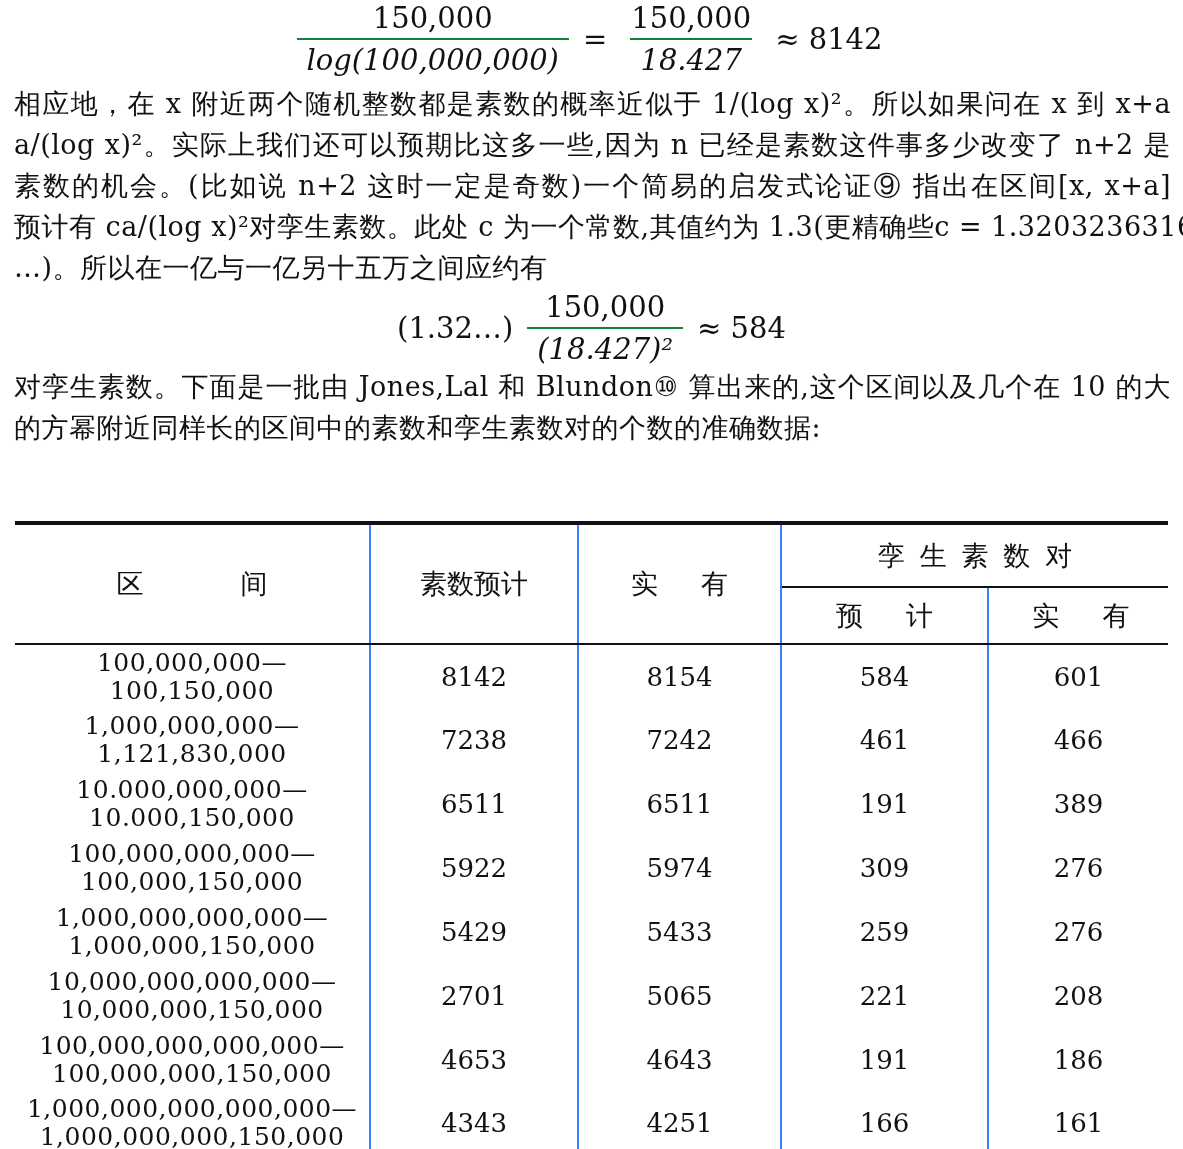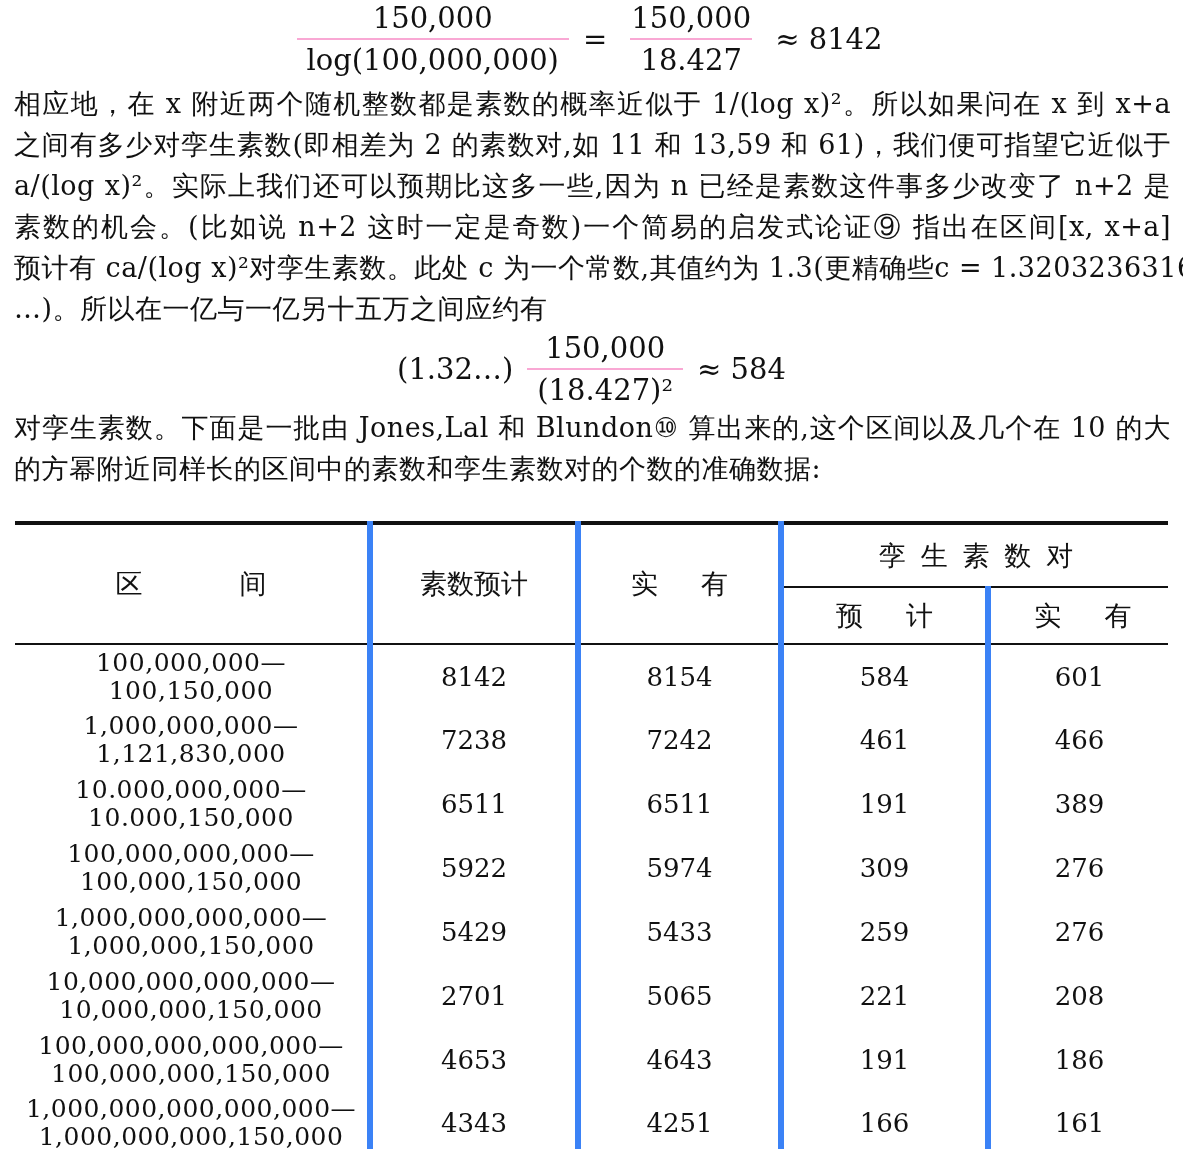--- a/index.html
+++ b/index.html
@@ -13,21 +13,21 @@
 
   
   .formula {
     display: flex; justify-content: center; align-items: center;
     font-size: 29px; gap: 10px;
   }
   .formula-top { padding-top: 2px; height: 76px; }
   .formula-twin { height: 72px; margin-top: 4px; }
   .frac { display: inline-flex; flex-direction: column; align-items: center; vertical-align: middle; }
   .frac .num { display: block; padding: 0 10px 3px 10px; text-align: center; }
-  .frac .den { display: block; border-top: 2px solid #f9a8d4; padding: 3px 10px 0 10px; text-align: left; }
+  .frac .den { display: block; border-top: 2px solid #15803d; padding: 3px 10px 0 10px; text-align: left; font-style: italic; }
   .op { padding: 0 4px; }
 
   
   .para { padding: 0 12px 0 14px; font-size: 27px; }
   .para .tline {
     display: block; line-height: 41px; height: 41px;
     text-align: justify; text-align-last: justify; white-space: nowrap;
     letter-spacing: 0.5px;
   }
   .para .tline.last { text-align-last: left; }
@@ -38,21 +38,21 @@
   .tbl-wrap { position: absolute; left: 15px; top: 521px; width: 1153px; }
   table.data {
     border-collapse: collapse; width: 1153px; table-layout: fixed;
     font-size: 26px; color: #111;
   }
   table.data { border-top: 4px solid #111; border-bottom: 5px solid #111; }
   col.c1 { width: 355px; } col.c2 { width: 208px; } col.c3 { width: 203px; }
   col.c4 { width: 207px; } col.c5 { width: 180px; }
   td, th { font-weight: normal; text-align: center; vertical-align: middle; padding: 0; }
   th { font-size: 27px; }
-  .vr { border-right: 6px solid #3b82f6; }
+  .vr { border-right: 2px solid #3b82f6; }
   .hdr1 th { height: 64px; }
   .hdr2 th { height: 57px; }
   .hdr-bottom { border-bottom: 2px solid #111; }
   .twin-span { border-bottom: 2px solid #111; }
   tbody td { height: 64px; line-height: 28px; }
   .interval { font-size: 25px; letter-spacing: 0.5px; }
 
   
   .sp-xl { letter-spacing: 3.6em; padding-left: 3.6em; white-space: nowrap; }
   .sp-md { letter-spacing: 1.6em; padding-left: 1.6em; white-space: nowrap; text-align: center; }
@@ -71,21 +71,20 @@
     <span class="op">=</span>
     <span class="frac">
       <span class="num">150,000</span>
       <span class="den">18.427</span>
     </span>
     <span class="op">≈ 8142</span>
   </div>
 
   <div class="para p1">
     <span class="tline">相应地，在 x 附近两个随机整数都是素数的概率近似于 1/(log x)²。所以如果问在 x 到 x+a</span>
-    <span class="tline">之间有多少对孪生素数(即相差为 2 的素数对,如 11 和 13,59 和 61)，我们便可指望它近似于</span>
     <span class="tline">a/(log x)²。实际上我们还可以预期比这多一些,因为 n 已经是素数这件事多少改变了 n+2 是</span>
     <span class="tline">素数的机会。(比如说 n+2 这时一定是奇数)一个简易的启发式论证⑨ 指出在区间[x, x+a]</span>
     <span class="tline">预计有 ca/(log x)²对孪生素数。此处 c 为一个常数,其值约为 1.3(更精确些c = 1.3203236316</span>
     <span class="tline last">…)。所以在一亿与一亿另十五万之间应约有</span>
   </div>
 
   <div class="formula formula-twin">
     <span class="op">(1.32…)</span>
     <span class="frac">
       <span class="num">150,000</span>

